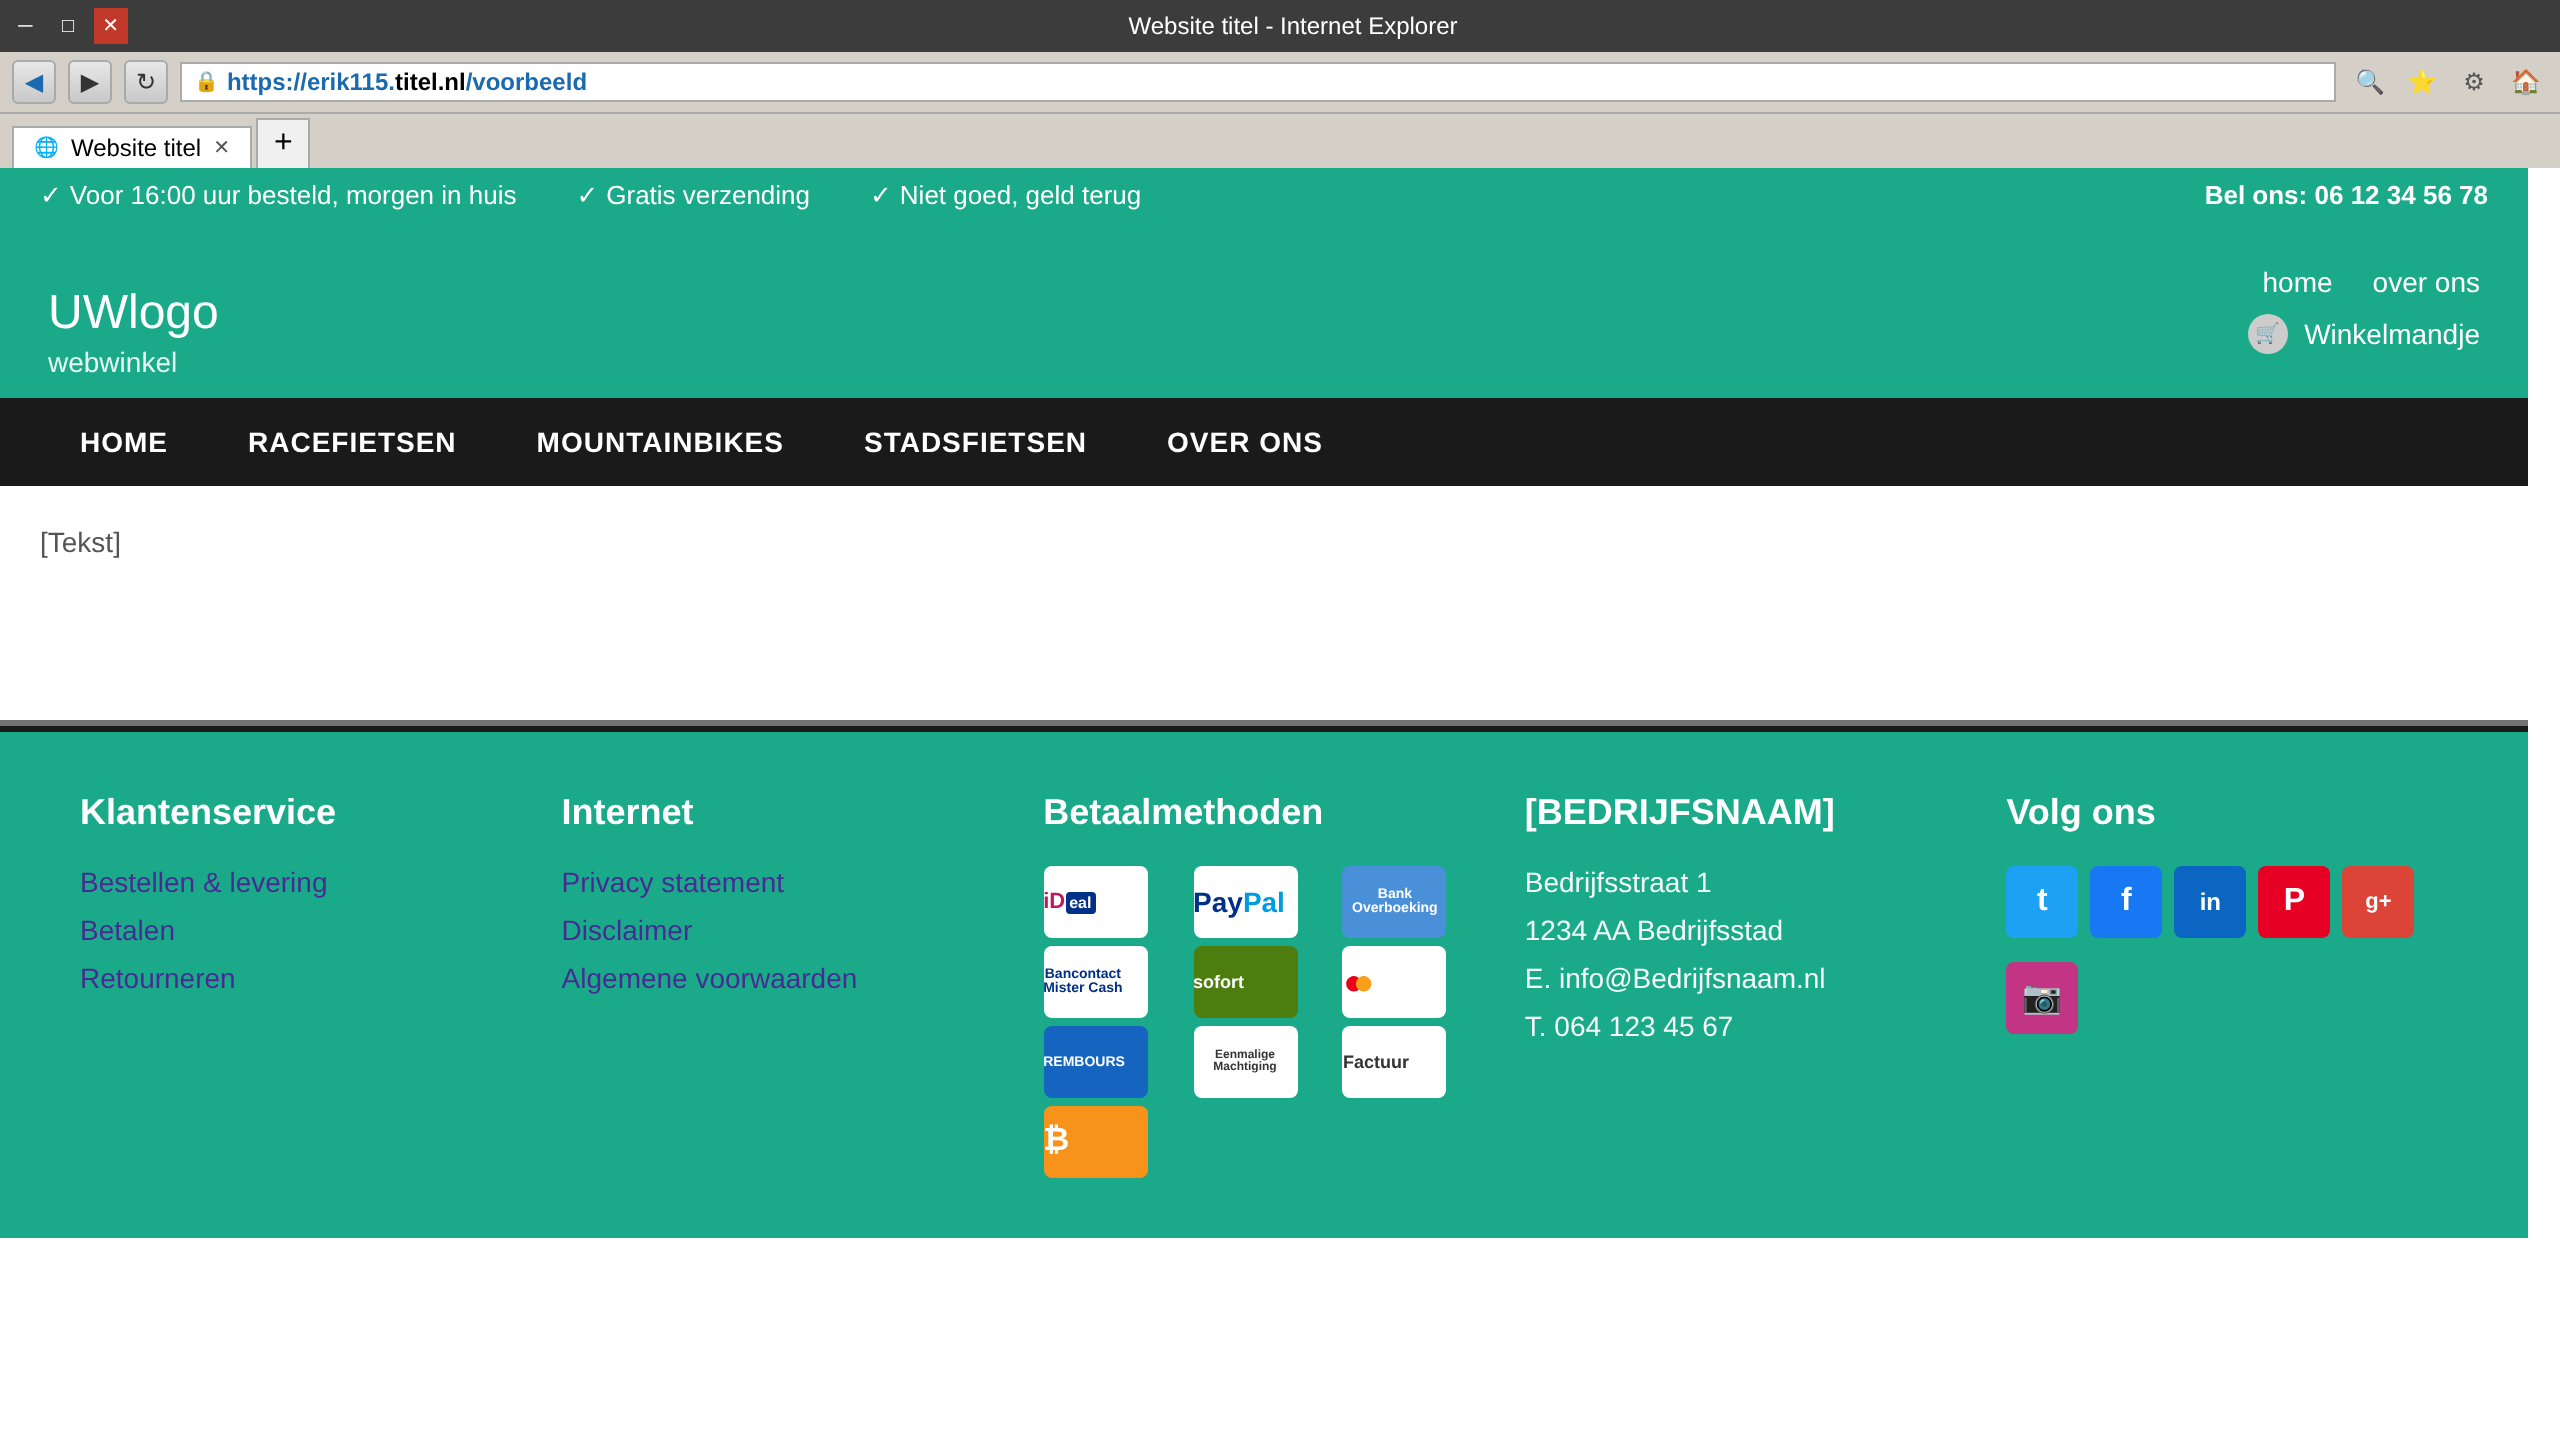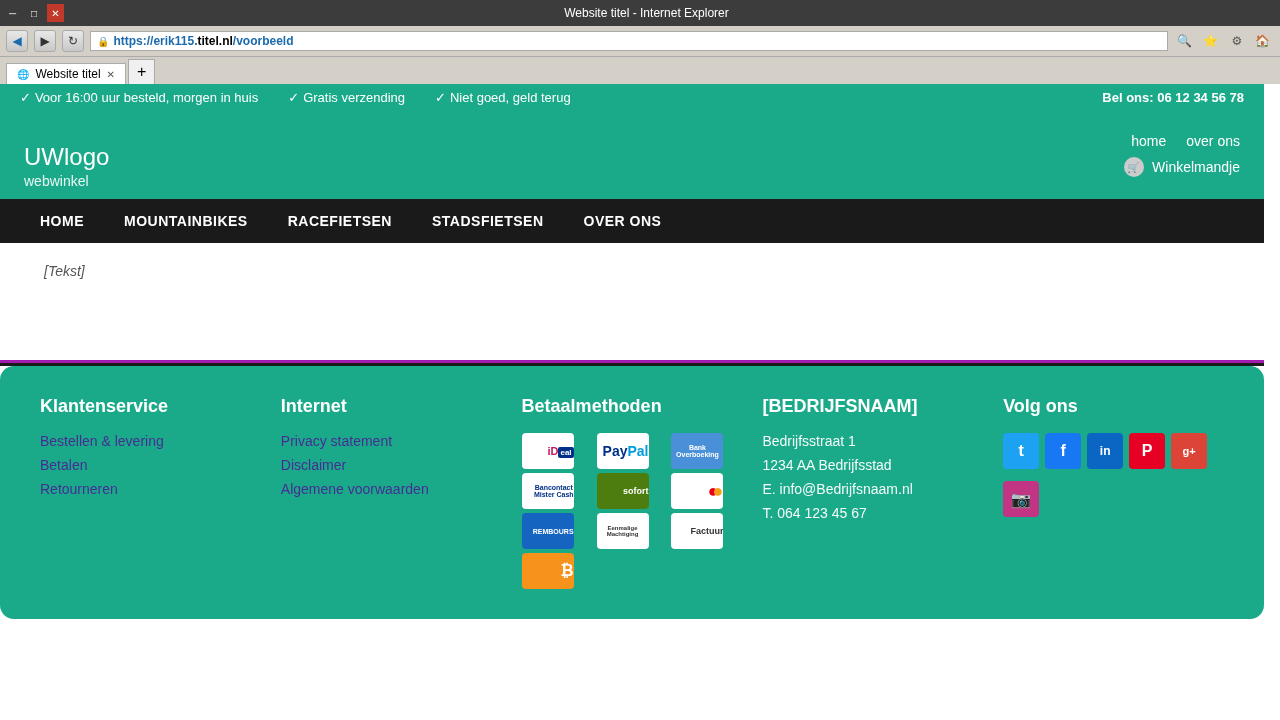--- a/index.html
+++ b/index.html
@@ -43,34 +43,34 @@
     .header-nav-links a { color: #fff; text-decoration: none; }
     .cart-area { display: flex; align-items: center; gap: 8px; color: #fff; font-size: 14px; justify-content: flex-end; }
     .cart-icon { width: 20px; height: 20px; background: #ccc; border-radius: 50%; display: flex; align-items: center; justify-content: center; font-size: 10px; }
 
     
     .main-nav { background: #1a1a1a; padding: 0 20px; }
     .main-nav ul { display: flex; list-style: none; }
     .main-nav ul li a { display: block; padding: 14px 20px; color: #fff; text-decoration: none; font-size: 14px; font-weight: bold; letter-spacing: 0.5px; }
 
     
-    .content-area { background: #fff; min-height: 120px; padding: 20px 44px; border-bottom: 3px solid #a21caf; font-style: italic; }
+    .content-area { background: #fff; min-height: 120px; padding: 20px 20px; border-bottom: 3px solid #737373; }
     .content-text { color: #555; font-size: 14px; }
 
     
-    .footer { background: #1aaa8a; padding: 30px 40px; color: #fff; border-radius: 14px; }
+    .footer { background: #1aaa8a; padding: 30px 40px; color: #fff; }
     .footer-grid { display: grid; grid-template-columns: 1fr 1fr 1fr 1fr 1fr; gap: 20px; }
     .footer-col h3 { font-size: 18px; font-weight: bold; margin-bottom: 16px; color: #fff; }
     .footer-col ul { list-style: none; }
     .footer-col ul li { margin-bottom: 8px; }
     .footer-col ul li a { color: #4c1d95; text-decoration: none; font-size: 14px; opacity: 0.9; }
 
     
     .payment-grid { display: grid; grid-template-columns: repeat(3, 1fr); gap: 4px; }
-    .payment-item { background: #fff; border-radius: 4px; width: 52px; height: 36px; display: flex; align-items: center; justify-content: flex-end; font-size: 8px; color: #333; text-align: center; font-weight: bold; overflow: hidden; }
+    .payment-item { background: #fff; border-radius: 4px; width: 52px; height: 36px; display: flex; align-items: center; justify-content: flex-start; font-size: 8px; color: #333; text-align: center; font-weight: bold; overflow: hidden; }
     .pi-ideal { color: #c2185b; font-weight: bold; font-size: 11px; }
     .pi-paypal { color: #003087; font-weight: bold; font-size: 14px; }
     .pi-bo { background: #4a90d9; color: #fff; font-size: 8px; padding: 2px; }
 
     
     .social-icons { display: flex; flex-wrap: wrap; gap: 6px; }
     .social-icon { width: 36px; height: 36px; border-radius: 4px; display: flex; align-items: center; justify-content: center; color: #fff; font-size: 16px; font-weight: bold; cursor: pointer; }
     .si-twitter { background: #1da1f2; }
     .si-facebook { background: #1877f2; }
     .si-linkedin { background: #0a66c2; }
@@ -155,24 +155,24 @@
       </div>
     </div>
   </div>
 
   <nav class="main-nav">
     <ul>
       <li>
           <a href="#">HOME</a>
         </li>
       <li>
+          <a href="#">RACEFIETSEN</a>
+        </li>
+      <li>
           <a href="#">MOUNTAINBIKES</a>
-        </li>
-      <li>
-          <a href="#">RACEFIETSEN</a>
         </li>
       <li>
           <a href="#">STADSFIETSEN</a>
         </li>
       <li>
           <a href="#">OVER ONS</a>
         </li>
     </ul>
   </nav>
 

